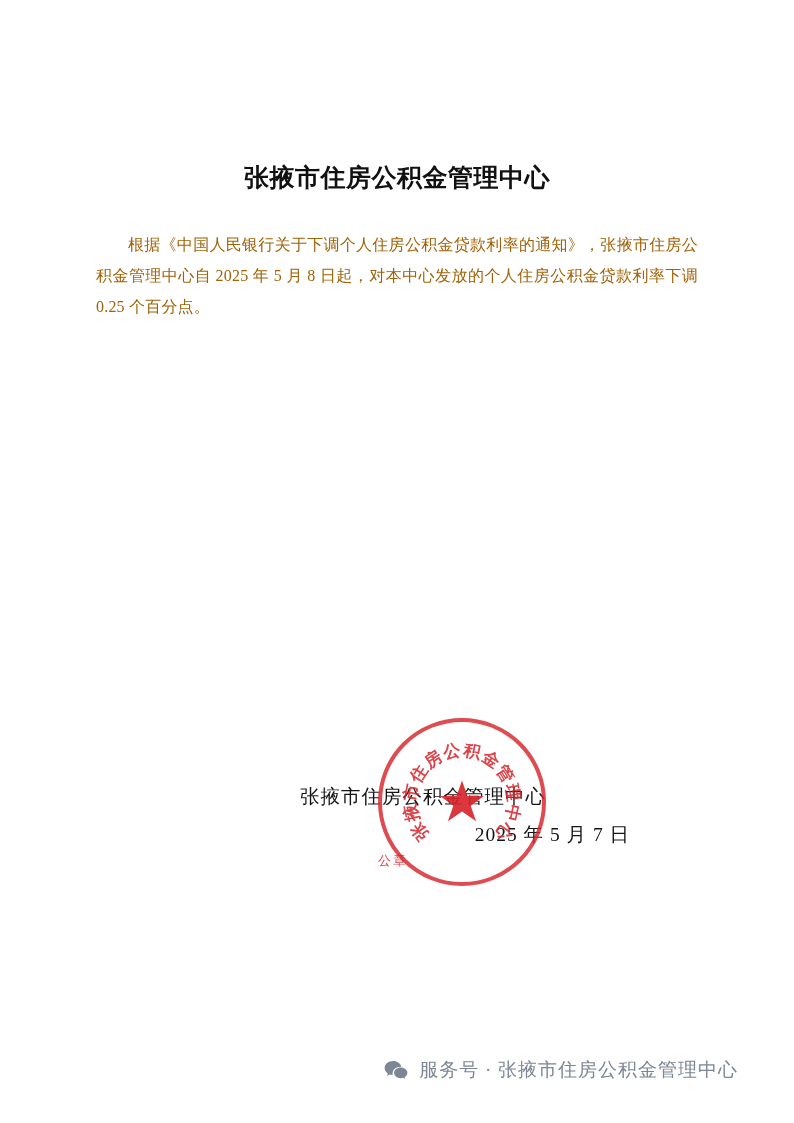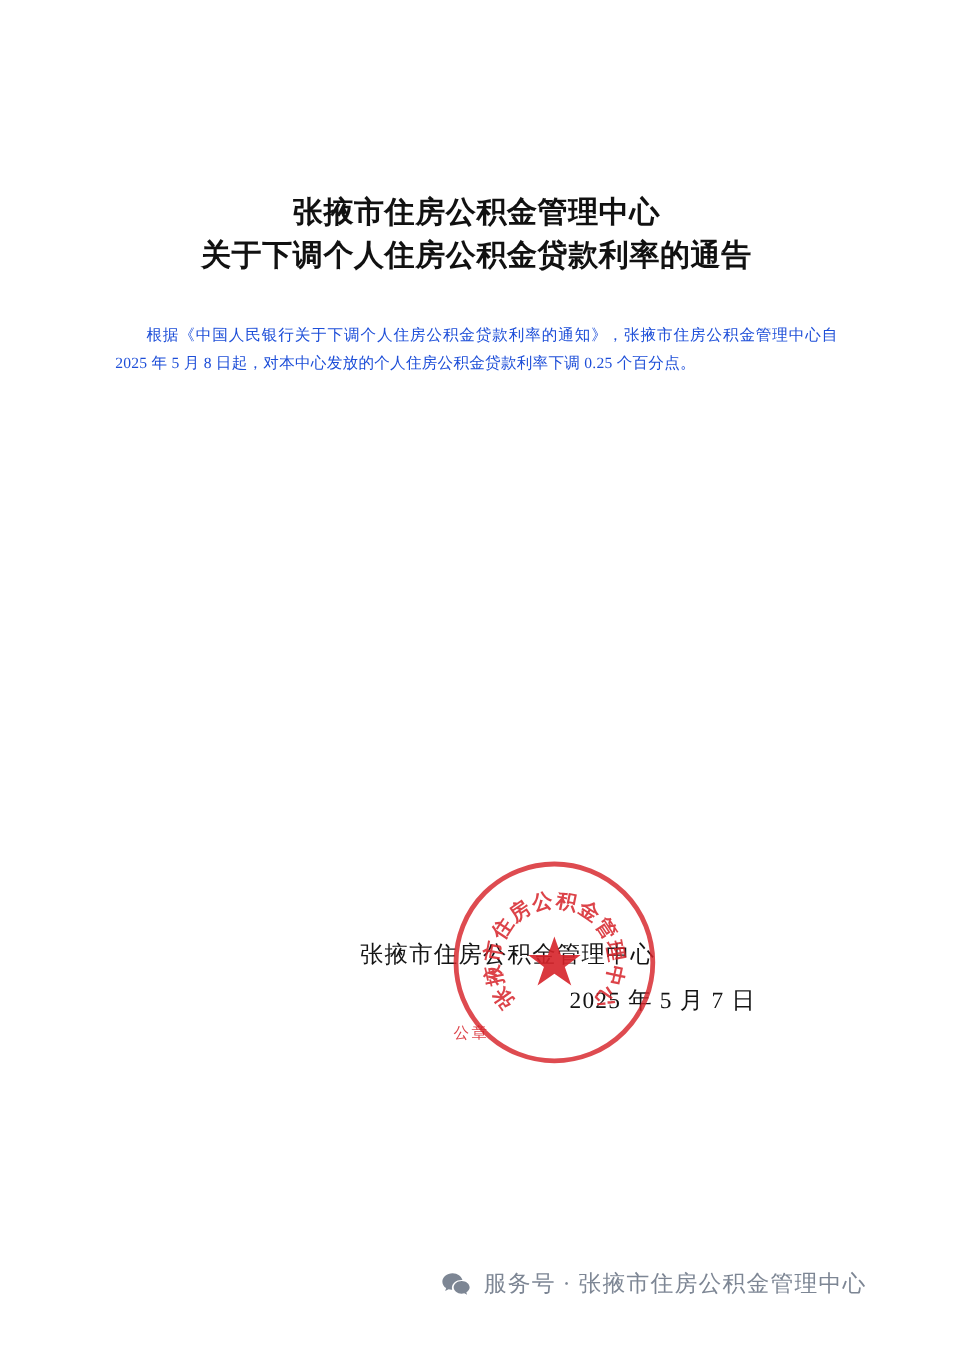--- a/index.html
+++ b/index.html
@@ -38,28 +38,28 @@
     letter-spacing: 0.5px;
     color: #111;
     margin: 0 0 34px 0;
   }
   .doc-title .line {
     display: block;
     white-space: nowrap;
   }
 
   .para {
-    font-size: 13px;
+    font-size: 16px;
     line-height: 1.92;
     text-align: justify;
     text-align-last: left;
     text-justify: inter-ideograph;
     margin: 0 0 2px 0;
     text-indent: 2em;
-    color: #1d4ed8;
+    color: #a16207;
     letter-spacing: 0.2px;
   }
 
   .sign-block {
     position: absolute;
     left: 300px;
     top: 778px;
     width: 330px;
     text-align: left;
   }
@@ -131,21 +131,21 @@
 
   
   .footer {
     position: absolute;
     left: 0;
     right: 0;
     bottom: 22px;
     display: flex;
     align-items: center;
     justify-content: flex-end;
-    padding-right: 72px;
+    padding-right: 56px;
     gap: 10px;
     font-family: "Liberation Sans", sans-serif;
   }
   .footer-logo {
     width: 26px;
     height: 26px;
     position: relative;
     flex: none;
   }
   .footer-text {
@@ -157,21 +157,20 @@
 </style>
 </head>
 <body>
 
 <div class="page">
 
   <div class="doc-body">
 
     <h1 class="doc-title">
       <span class="line">张掖市住房公积金管理中心</span>
-      <span class="line">关于下调个人住房公积金贷款利率的通告</span>
     </h1>
 
     <p class="para">根据《中国人民银行关于下调个人住房公积金贷款利率的通知》，张掖市住房公积金管理中心自 2025 年 5 月 8 日起，对本中心发放的个人住房公积金贷款利率下调 0.25 个百分点。</p>
 
   </div>
 
   <div class="sign-block">
     <div class="sign-line">张掖市住房公积金管理中心</div>
     <div class="sign-line sign-date">2025 年 5 月 7 日</div>
   </div>

